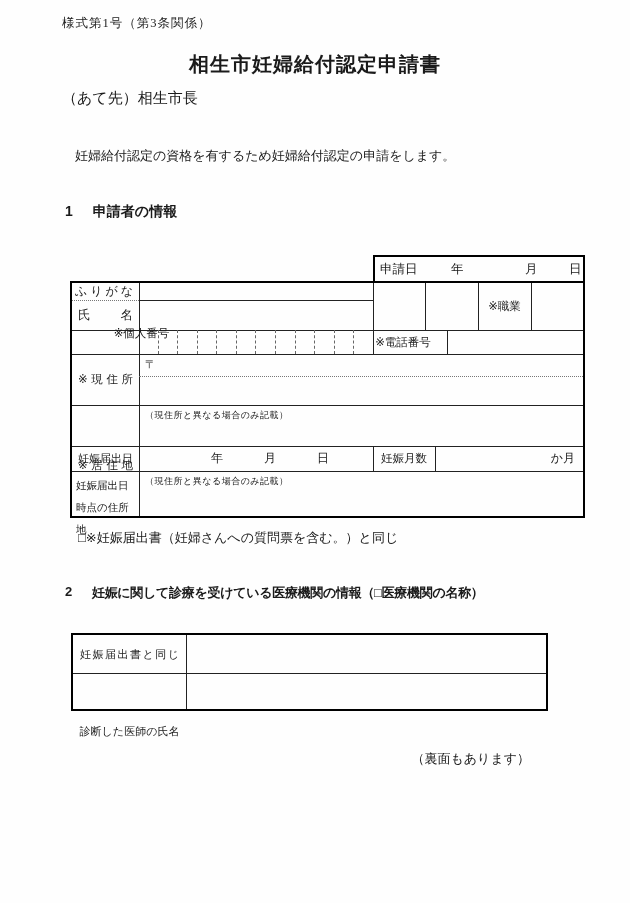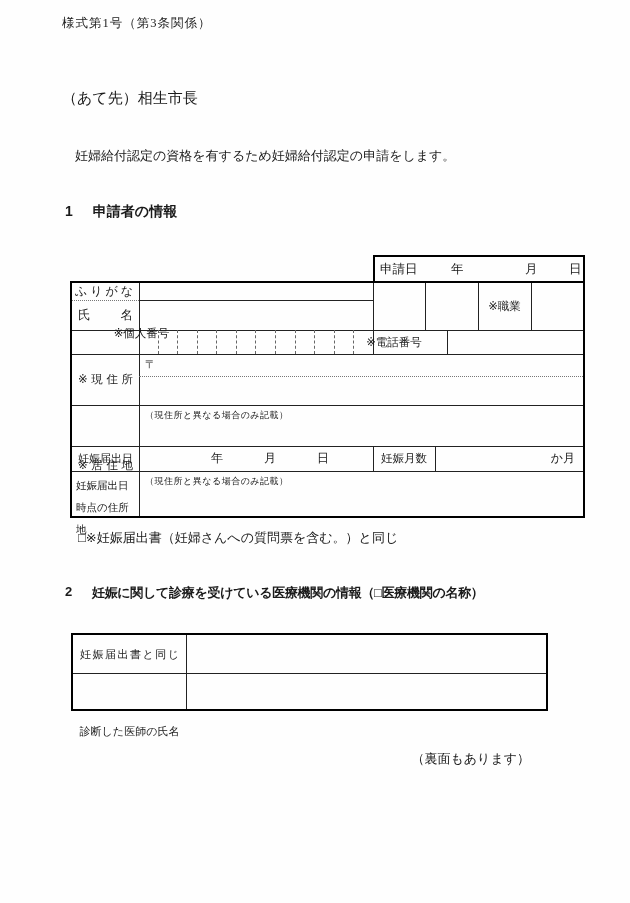--- a/index.html
+++ b/index.html
@@ -42,20 +42,21 @@
   .digit-cell:first-child{border-left:none;}
   .unit{position:absolute; font-size:12px;}
 </style>
 </head>
 <body>
 
 <div class="page">
 
   <div class="abs form-number">様式第1号（第3条関係）</div>
 
+  <div class="abs doc-title">相生市妊婦給付認定申請書</div>
 
   <div class="abs declaration">妊婦給付認定の資格を有するため妊婦給付認定の申請をします。</div>
 
   <div class="abs addressee">（あて先）相生市長</div>
 
   <div class="abs section-heading" id="sec1">
     <span class="sec-num">1</span>
     <span>申請者の情報</span>
   </div>
 
@@ -102,21 +103,21 @@
         <div class="digit-cell"></div>
         <div class="digit-cell"></div>
         <div class="digit-cell"></div>
         <div class="digit-cell"></div>
         <div class="digit-cell"></div>
         <div class="digit-cell"></div>
         <div class="digit-cell"></div>
         <div class="digit-cell"></div>
         <div class="digit-cell"></div>
       </div>
-    <div class="cell center" style="left:285px; top:47px; width:74px; height:24px;text-align:center;">※電話番号</div>
+    <div class="cell center" style="left:294px; top:47px; width:74px; height:24px;text-align:center;">※電話番号</div>
     <div class="cell" style="left:375px; top:47px; width:136px; height:24px;"></div>
 
     <div class="cell justify" style="left:0; top:71px; width:67px; height:51px; line-height:51px; padding:0 6px;">※現住所</div>
     <div class="unit" style="left:73px; top:74px; font-size:11px;">〒</div>
     <div class="cell" style="left:67px; top:71px; width:444px; height:51px;"></div>
 
     <div class="cell justify" style="left:0; top:122px; width:67px; height:41px; line-height:41px; padding:0 6px;margin-top:40px;">※居住地</div>
     <div class="small-note" style="left:73px; top:126px;">（現住所と異なる場合のみ記載）</div>
     <div class="cell" style="left:67px; top:122px; width:444px; height:41px;"></div>
 

